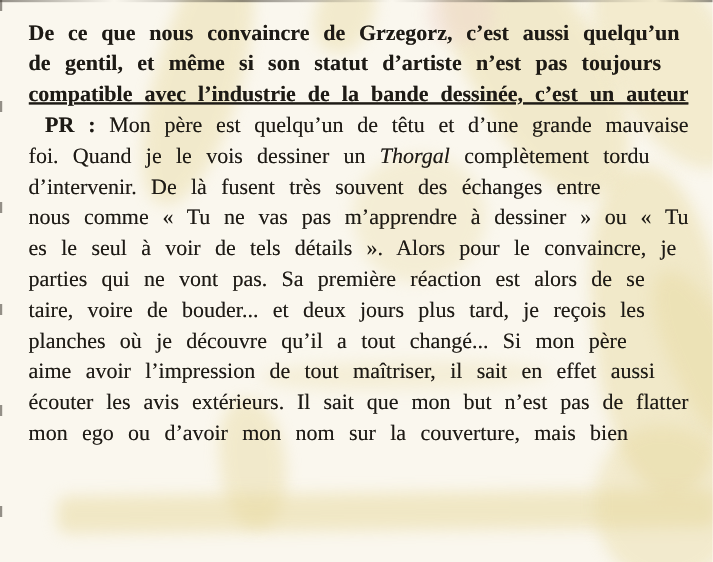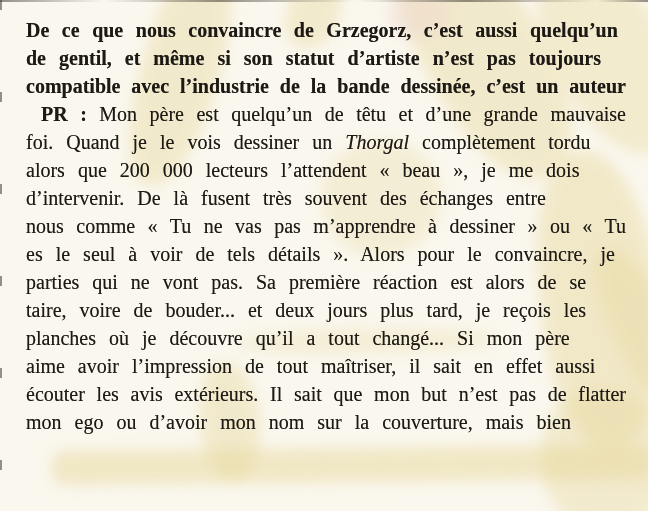--- a/index.html
+++ b/index.html
@@ -80,26 +80,25 @@
     <div class="wash wash-j"></div>
     <div class="wash wash-f"></div>
     <div class="wash wash-g"></div>
   </div>
   <div class="edge-top"></div>
   <div class="edge-left"></div>
   <div class="article">
       <div class="paragraph">
         <div class="line"><span class="measure" style="word-spacing: 7.52604px;"><span class="run bold">De ce que nous convaincre de Grzegorz, c’est aussi quelqu’un</span></span></div>
         <div class="line"><span class="measure" style="word-spacing: 8px; text-align: right;"><span class="run bold">de gentil, et même si son statut d’artiste n’est pas toujours</span></span></div>
-        <div class="line"><span class="measure" style="word-spacing: 5.92708px;"><span class="run bold">compatible avec l’industrie de la bande dessinée, c’est un auteur</span></span></div>
+        <div class="line"><span class="measure" style="word-spacing: 5.92708px; text-decoration: underline;"><span class="run bold">compatible avec l’industrie de la bande dessinée, c’est un auteur</span></span></div>
       </div>
       <div class="paragraph">
         <div class="line indent"><span class="measure" style="word-spacing: 7.48864px; margin-top: 40px;"><span class="run bold">PR :</span><span class="run regular"> Mon père est quelqu’un de têtu et d’une grande mauvaise</span></span></div>
         <div class="line"><span class="measure" style="word-spacing: 8px; margin-top: 28px;"><span class="run regular">foi. Quand je le vois dessiner un </span><span class="run italic">Thorgal</span><span class="run regular"> complètement tordu</span></span></div>
-        <div class="line"><span class="measure" style="word-spacing: 8px;"><span class="run regular">alors que 200 000 lecteurs l’attendent « beau », je me dois</span></span></div>
         <div class="line"><span class="measure" style="word-spacing: 8px;"><span class="run regular">d’intervenir. De là fusent très souvent des échanges entre</span></span></div>
         <div class="line"><span class="measure" style="word-spacing: 7.48197px;"><span class="run regular">nous comme « Tu ne vas pas m’apprendre à dessiner » ou « Tu</span></span></div>
         <div class="line"><span class="measure" style="word-spacing: 8px;"><span class="run regular">es le seul à voir de tels détails ». Alors pour le convaincre, je</span></span></div>
         <div class="line"><span class="measure" style="word-spacing: 8px;"><span class="run regular">parties qui ne vont pas. Sa première réaction est alors de se</span></span></div>
         <div class="line"><span class="measure" style="word-spacing: 8px;"><span class="run regular">taire, voire de bouder... et deux jours plus tard, je reçois les</span></span></div>
         <div class="line"><span class="measure" style="word-spacing: 8px;"><span class="run regular">planches où je découvre qu’il a tout changé... Si mon père</span></span></div>
         <div class="line"><span class="measure" style="word-spacing: 8px;"><span class="run regular">aime avoir l’impression de tout maîtriser, il sait en effet aussi</span></span></div>
         <div class="line"><span class="measure" style="word-spacing: 6.72656px;"><span class="run regular">écouter les avis extérieurs. Il sait que mon but n’est pas de flatter</span></span></div>
         <div class="line"><span class="measure" style="word-spacing: 8px;"><span class="run regular">mon ego ou d’avoir mon nom sur la couverture, mais bien</span></span></div>
       </div>

